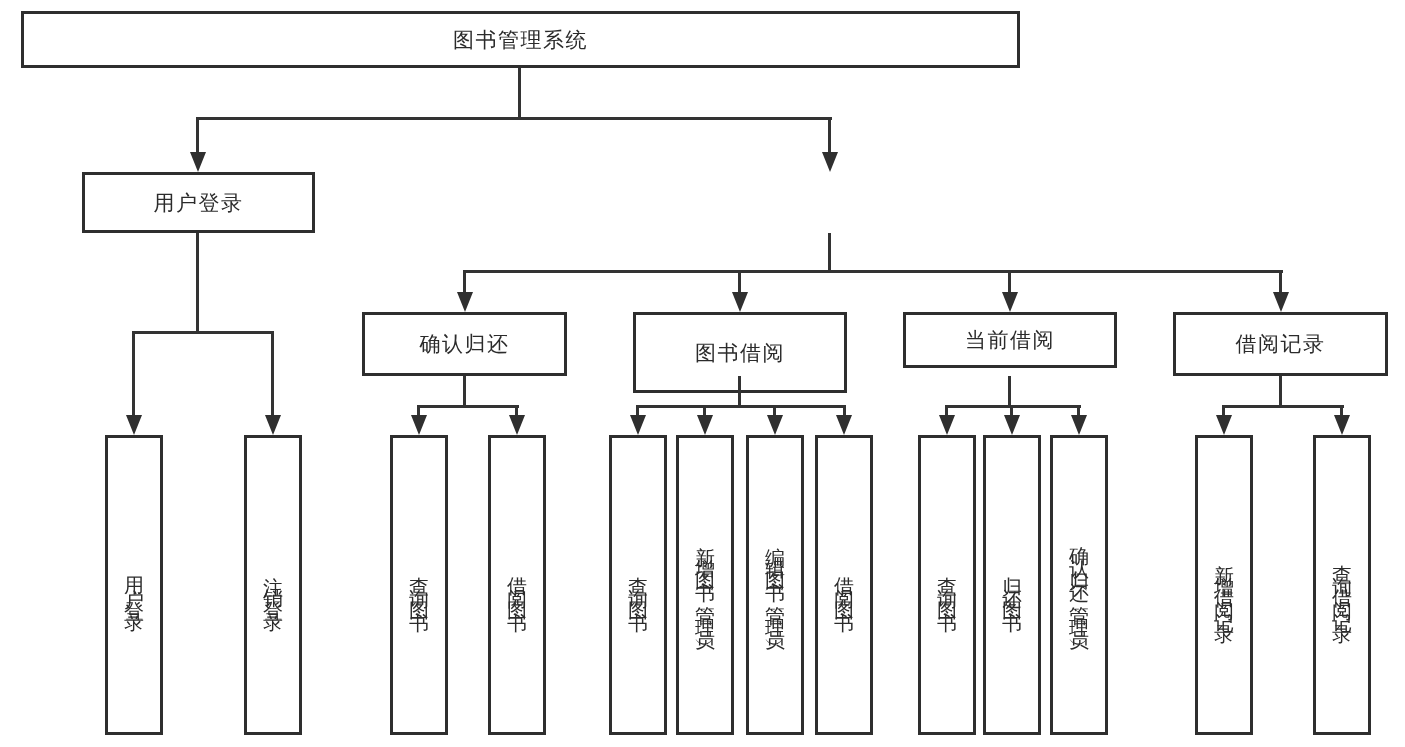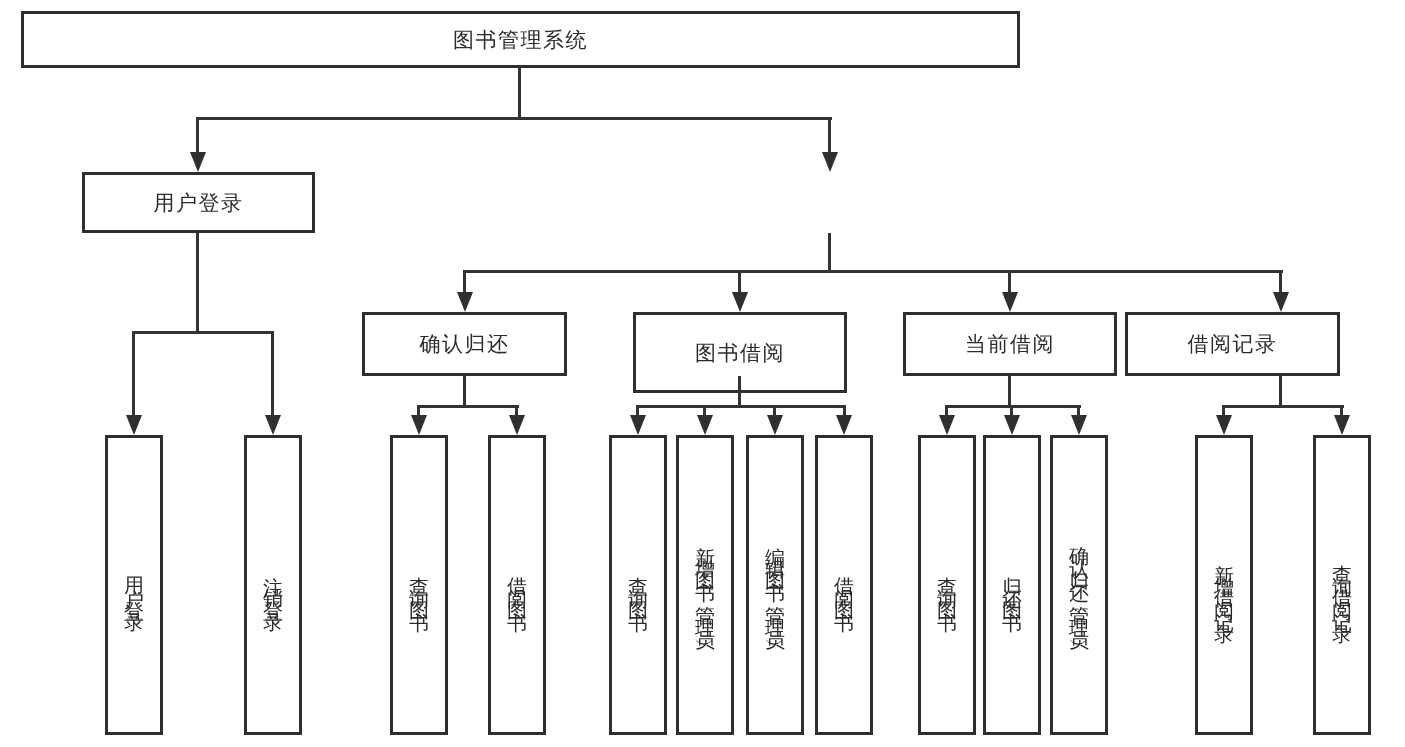--- a/index.html
+++ b/index.html
@@ -57,22 +57,22 @@
   <div class="ar" style="left:457px;top:292px;"></div>
   <div class="vl" style="left:738px;top:270px;height:28px;"></div>
   <div class="ar" style="left:732px;top:292px;"></div>
   <div class="vl" style="left:1008px;top:270px;height:28px;"></div>
   <div class="ar" style="left:1002px;top:292px;"></div>
   <div class="vl" style="left:1279px;top:270px;height:28px;"></div>
   <div class="ar" style="left:1273px;top:292px;"></div>
 
   <div class="box hbox" style="left:362px;top:312px;width:205px;height:64px;">确认归还</div>
   <div class="box hbox" style="left:633px;top:312px;width:214px;height:81px;">图书借阅</div>
-  <div class="box hbox" style="left:903px;top:312px;width:214px;height:64px;">当前借阅</div>
-  <div class="box hbox" style="left:1125px;top:312px;width:215px;height:64px;">借阅记录</div>
+  <div class="box hbox" style="left:903px;top:312px;width:214px;height:56px;">当前借阅</div>
+  <div class="box hbox" style="left:1173px;top:312px;width:215px;height:64px;">借阅记录</div>
 
   <div class="vl" style="left:463px;top:376px;height:32px;"></div>
   <div class="hl" style="left:417px;top:405px;width:102px;"></div>
   <div class="vl" style="left:417px;top:405px;height:16px;"></div>
   <div class="ar" style="left:411px;top:415px;"></div>
   <div class="vl" style="left:515px;top:405px;height:16px;"></div>
   <div class="ar" style="left:509px;top:415px;"></div>
 
   <div class="vl" style="left:738px;top:376px;height:32px;"></div>
   <div class="hl" style="left:636px;top:405px;width:210px;"></div>

